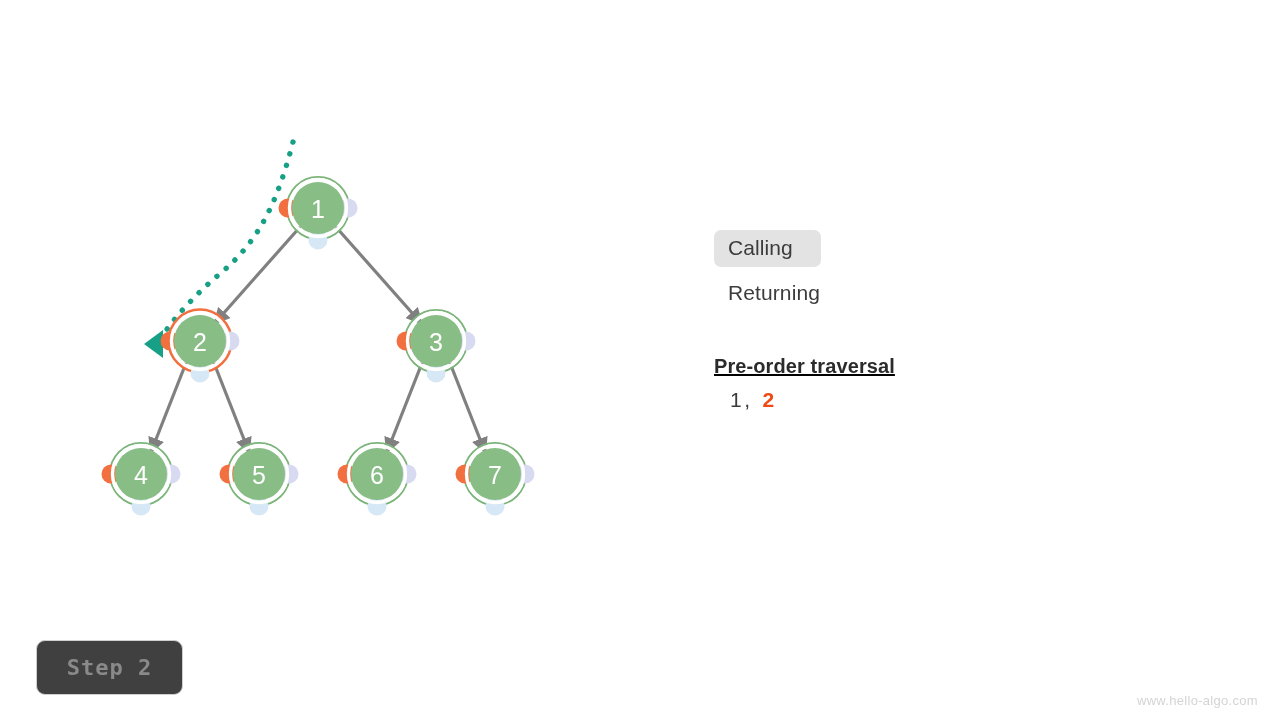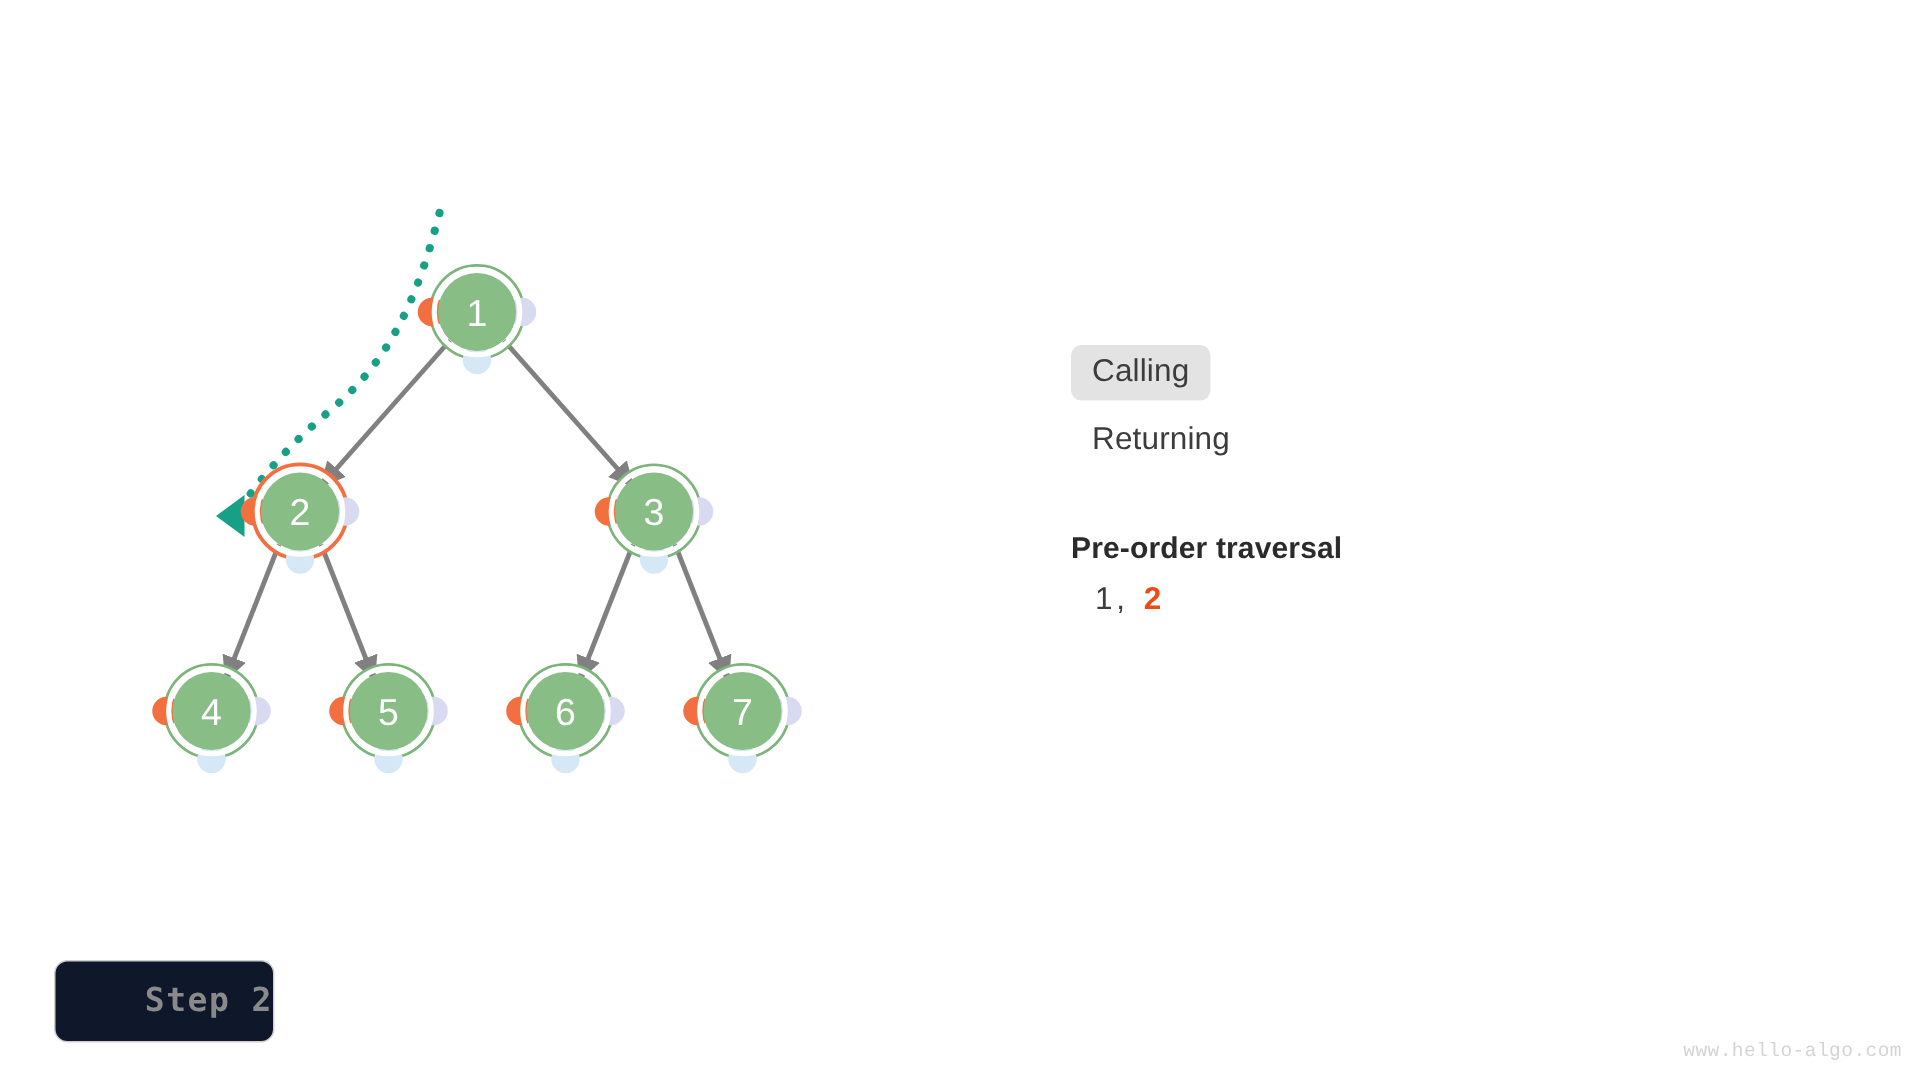--- a/index.html
+++ b/index.html
@@ -44,38 +44,39 @@
 
   .legend-row {
     display: flex;
     align-items: center;
     height: 32px;
   }
   .legend-chip {
     font-size: 21px;
     color: #3c3c3c;
     line-height: 1;
-    padding: 7px 14px 9px 14px;
+    padding: 7px 28px 9px 14px;
     border-radius: 7px;
     letter-spacing: .1px;
   }
   .legend-chip.active {
     background: #e3e3e3;
   }
   #legend-returning-row {
     margin-top: 13px;
   }
 
   #traversal-block {
     margin-top: 46px;
   }
   #traversal-heading {
     display: flex;
     align-items: center;
     white-space: nowrap;
+    text-decoration: underline;
   }
   #traversal-title {
     font-size: 20px;
     font-weight: bold;
     color: #2b2b2b;
     letter-spacing: .1px;
   }
   #traversal-note {
     font-size: 20px;
     color: #8d8d8d;
@@ -120,37 +121,37 @@
   #step-badge {
     position: absolute;
     left: 36px;
     top: 640px;
     width: 145px;
     height: 53px;
     border: 1px solid #cfcfcf;
     border-radius: 9px;
     display: flex;
     align-items: center;
-    justify-content: flex-end;
-    background: #0f172a;
+    justify-content: center;
+    background: #404040;
   }
   #step-badge-label {
     font-family: "DejaVu Sans Mono", monospace;
     font-size: 22px;
     font-weight: bold;
     color: #8a8a8a;
     letter-spacing: 1px;
   }
 
   
   #watermark {
     position: absolute;
-    right: 12px;
+    right: 22px;
     bottom: 12px;
-    font-family: Liberation Mono, monospace;
+    font-family: Liberation Sans, sans-serif;
     font-size: 13px;
     color: #d4d4d4;
     letter-spacing: .3px;
   }
 </style>
 </head>
 <body>
 
 <svg id="tree-canvas" viewBox="0 0 640 560">
   <defs>

